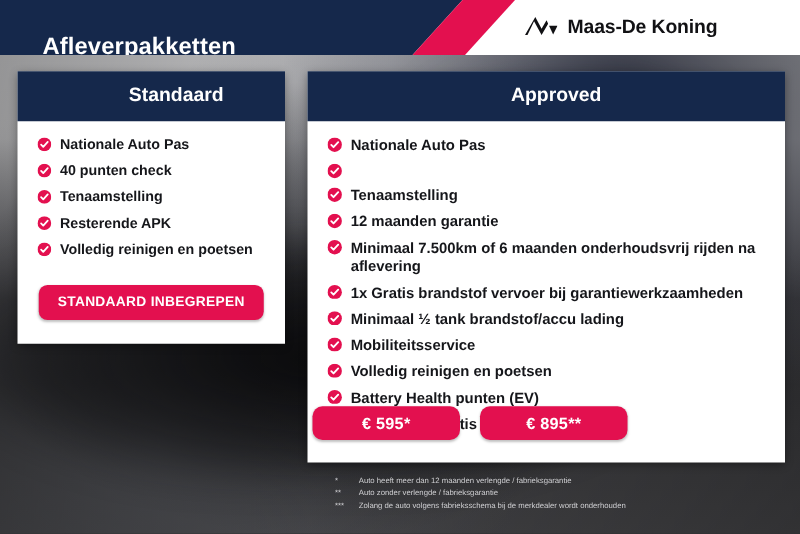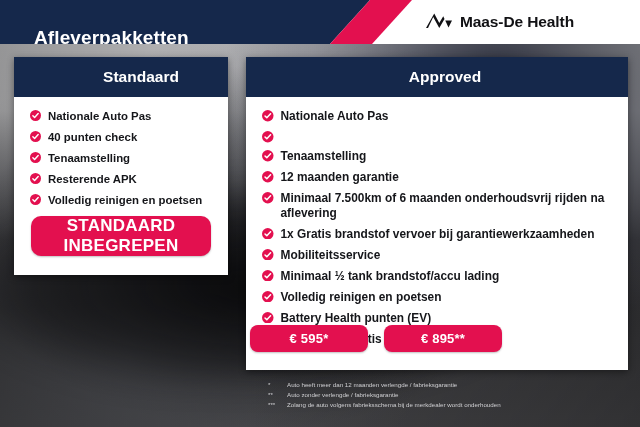--- a/index.html
+++ b/index.html
@@ -97,21 +97,21 @@
   .li-text{display:block;}
 
   
   .btn{
     display:inline-flex;align-items:center;justify-content:center;
     background:#e3104f;color:#ffffff;border:0;border-radius:7px;
     font-weight:bold;letter-spacing:0.25px;cursor:pointer;
     box-shadow:0 1px 2px rgba(0,0,0,0.25);
   }
   .btn-standard{
-    position:absolute;left:17px;bottom:19px;width:180px;height:40px;font-size:17px;border-radius:10px;
+    position:absolute;left:17px;bottom:19px;width:180px;height:28px;font-size:11px;
   }
   .price-row{
     position:absolute;left:4px;right:0;bottom:18px;
     display:flex;justify-content:flex-start;gap:16px;
   }
   .btn-price{width:118px;height:27px;font-size:13px;border-radius:8px;letter-spacing:0.2px;}
 
   
   .footnotes{
     position:absolute;left:268px;top:380px;width:366px;
@@ -135,21 +135,21 @@
 
   <div class="header">
     <div class="header-navy"></div>
     <div class="header-pink"></div>
     <div class="header-title">Afleverpakketten</div>
     <div class="brand">
       <svg class="brand-mark" viewBox="0 0 52 38" aria-hidden="true">
         <path d="M16.5 2 L26.5 21 L34.5 7.5 L37 13 L26.5 31 L14.5 9 L4 31 L0 31 Z" fill="#111114"></path>
         <path d="M38.5 16 L52 16 L45 30 Z" fill="#111114"></path>
       </svg>
-      <span class="brand-name">Maas-De Health</span>
+      <span class="brand-name">Maas-De Koning</span>
     </div>
   </div>
 
   <div class="card card-standard">
     <div class="card-head">Standaard</div>
     <div class="card-body">
       <ul class="features" id="features-standard">
           <li>
             <svg class="chk" viewBox="0 0 16 16">
               <circle cx="8" cy="8" r="8" fill="#e3104f"></circle>
@@ -233,28 +233,28 @@
               <circle cx="8" cy="8" r="8" fill="#e3104f"></circle>
               <path d="M4.2 8.3 L6.7 10.8 L11.9 5.2" fill="none" stroke="#ffffff" stroke-width="2.1" stroke-linecap="round" stroke-linejoin="round"></path>
             </svg>
             <span class="li-text">1x Gratis brandstof vervoer bij garantiewerkzaamheden</span>
           </li>
           <li>
             <svg class="chk" viewBox="0 0 16 16">
               <circle cx="8" cy="8" r="8" fill="#e3104f"></circle>
               <path d="M4.2 8.3 L6.7 10.8 L11.9 5.2" fill="none" stroke="#ffffff" stroke-width="2.1" stroke-linecap="round" stroke-linejoin="round"></path>
             </svg>
+            <span class="li-text">Minimaal ½ tank brandstof/accu lading</span>
+          </li>
+          <li>
+            <svg class="chk" viewBox="0 0 16 16">
+              <circle cx="8" cy="8" r="8" fill="#e3104f"></circle>
+              <path d="M4.2 8.3 L6.7 10.8 L11.9 5.2" fill="none" stroke="#ffffff" stroke-width="2.1" stroke-linecap="round" stroke-linejoin="round"></path>
+            </svg>
             <span class="li-text">Mobiliteitsservice</span>
-          </li>
-          <li>
-            <svg class="chk" viewBox="0 0 16 16">
-              <circle cx="8" cy="8" r="8" fill="#e3104f"></circle>
-              <path d="M4.2 8.3 L6.7 10.8 L11.9 5.2" fill="none" stroke="#ffffff" stroke-width="2.1" stroke-linecap="round" stroke-linejoin="round"></path>
-            </svg>
-            <span class="li-text">Minimaal ½ tank brandstof/accu lading</span>
           </li>
           <li>
             <svg class="chk" viewBox="0 0 16 16">
               <circle cx="8" cy="8" r="8" fill="#e3104f"></circle>
               <path d="M4.2 8.3 L6.7 10.8 L11.9 5.2" fill="none" stroke="#ffffff" stroke-width="2.1" stroke-linecap="round" stroke-linejoin="round"></path>
             </svg>
             <span class="li-text">Volledig reinigen en poetsen</span>
           </li>
           <li>
             <svg class="chk" viewBox="0 0 16 16">

